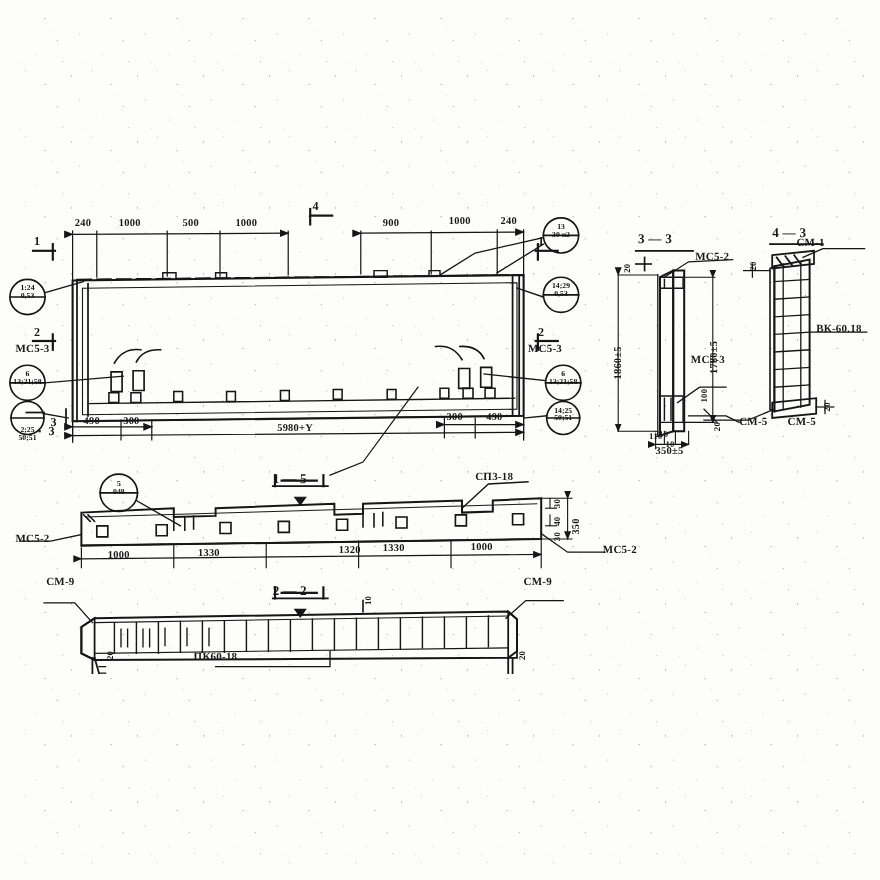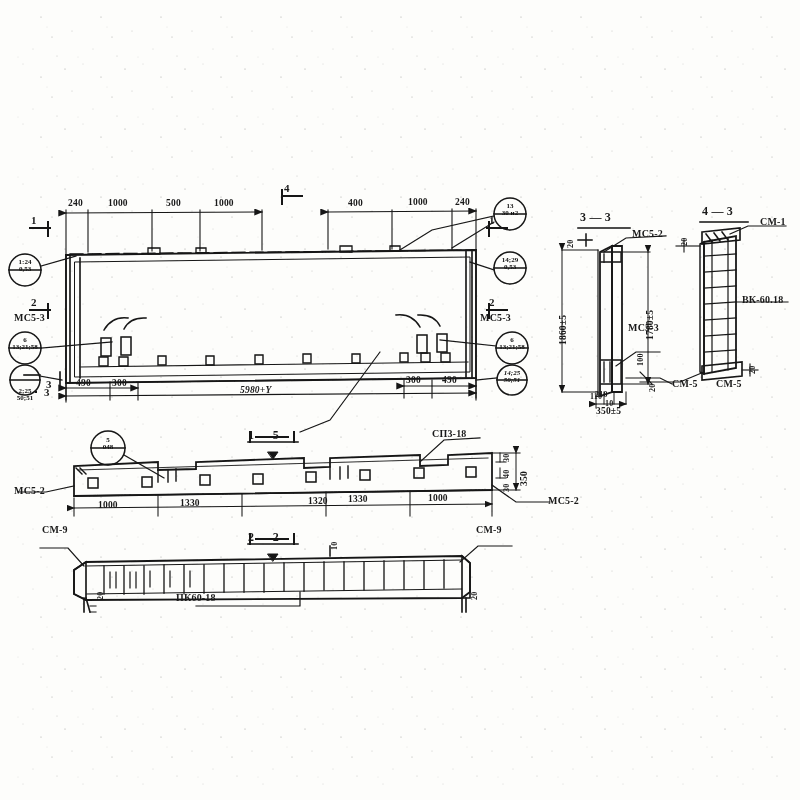--- a/index.html
+++ b/index.html
@@ -385,29 +385,29 @@
 <div class="lbl mark" style="left:284px;top:182px;">4</div>
 <div class="lbl mark" style="left:489px;top:214px;">1</div>
 <div class="lbl mark" style="left:489px;top:296px;">2</div>
 <div class="lbl mark" style="left:44px;top:386px;">3</div>
 
 <div class="lbl dim" style="left:68px;top:198px;">240</div>
 <div class="lbl dim" style="left:108px;top:198px;">1000</div>
 <div class="lbl dim" style="left:166px;top:198px;">500</div>
 <div class="lbl dim" style="left:214px;top:198px;">1000</div>
 
-<div class="lbl dim" style="left:348px;top:198px;">400</div>
+<div class="lbl dim" style="left:348px;top:198px;">900</div>
 <div class="lbl dim" style="left:408px;top:197px;">1000</div>
 <div class="lbl dim" style="left:455px;top:197px;">240</div>
 
 <div class="lbl dim" style="left:76px;top:378px;">490</div>
 <div class="lbl dim" style="left:112px;top:378px;">300</div>
 <div class="lbl dim" style="left:406px;top:375px;">300</div>
 <div class="lbl dim" style="left:442px;top:375px;">490</div>
-<div class="lbl dim" style="left:240px;top:385px;font-style:italic;">5980+Y</div>
+<div class="lbl dim" style="left:252px;top:385px;">5980+Y</div>
 
 <div class="lbl tag" style="left:14px;top:312px;">МС5-3</div>
 <div class="lbl tag" style="left:480px;top:312px;">МС5-3</div>
 
 <div class="balloonT" style="left:8px;top:259px;">
   <div>1:24</div>
   <div>0,53</div>
 </div>
 <div class="balloonT" style="left:8px;top:337px;">
   <div>6</div>
@@ -422,41 +422,41 @@
   <div>30 н2</div>
 </div>
 <div class="balloonT" style="left:493px;top:257px;">
   <div>14;29</div>
   <div>0,53</div>
 </div>
 <div class="balloonT" style="left:495px;top:337px;">
   <div>6</div>
   <div>13;21;58</div>
 </div>
-<div class="balloonT" style="left:495px;top:370px;font-style:italic;">
+<div class="balloonT" style="left:495px;top:370px;">
   <div>14;25</div>
   <div>50;51</div>
 </div>
 
 <div class="lbl sect" style="left:580px;top:210px;">3 — 3</div>
 <div class="lbl dim vert" style="left:558px;top:345px;transform:rotate(-90deg);">1860±5</div>
 <div class="lbl dim vert" style="left:645px;top:340px;transform:rotate(-90deg);">1780±5</div>
 <div class="lbl dim" style="left:596px;top:406px;">350±5</div>
 <div class="lbl tag" style="left:632px;top:228px;">МС5-2</div>
 <div class="lbl tag" style="left:628px;top:322px;">МС5-3</div>
 <div class="lbl tag" style="left:672px;top:378px;">СМ-5</div>
 <div class="lbl dimS vert" style="left:566px;top:248px;transform:rotate(-90deg);">20</div>
 <div class="lbl dimS" style="left:590px;top:392px;">110</div>
 <div class="lbl dimS" style="left:595px;top:390px;">210</div>
 <div class="lbl dimS" style="left:605px;top:399px;">10</div>
 <div class="lbl dimS vert" style="left:636px;top:366px;transform:rotate(-90deg);">100</div>
 <div class="lbl dimS vert" style="left:648px;top:392px;transform:rotate(-90deg);">20</div>
 
 <div class="lbl sect" style="left:702px;top:204px;">4 — 3</div>
-<div class="lbl tag" style="left:760px;top:216px;">СМ-1</div>
+<div class="lbl tag" style="left:724px;top:216px;">СМ-1</div>
 <div class="lbl tag" style="left:742px;top:294px;">ВК-60.18</div>
 <div class="lbl tag" style="left:716px;top:378px;">СМ-5</div>
 <div class="lbl dimS vert" style="left:680px;top:246px;transform:rotate(-90deg);">20</div>
 <div class="lbl dimS vert" style="left:748px;top:374px;transform:rotate(-90deg);">20</div>
 
 <div class="lbl sect" style="left:248px;top:428px;">1 — 5</div>
 <div class="lbl dim" style="left:98px;top:500px;">1000</div>
 <div class="lbl dim" style="left:180px;top:498px;">1330</div>
 <div class="lbl dim" style="left:264px;top:496px;margin-left:44px;">1320</div>
 <div class="lbl dim" style="left:348px;top:494px;">1330</div>

